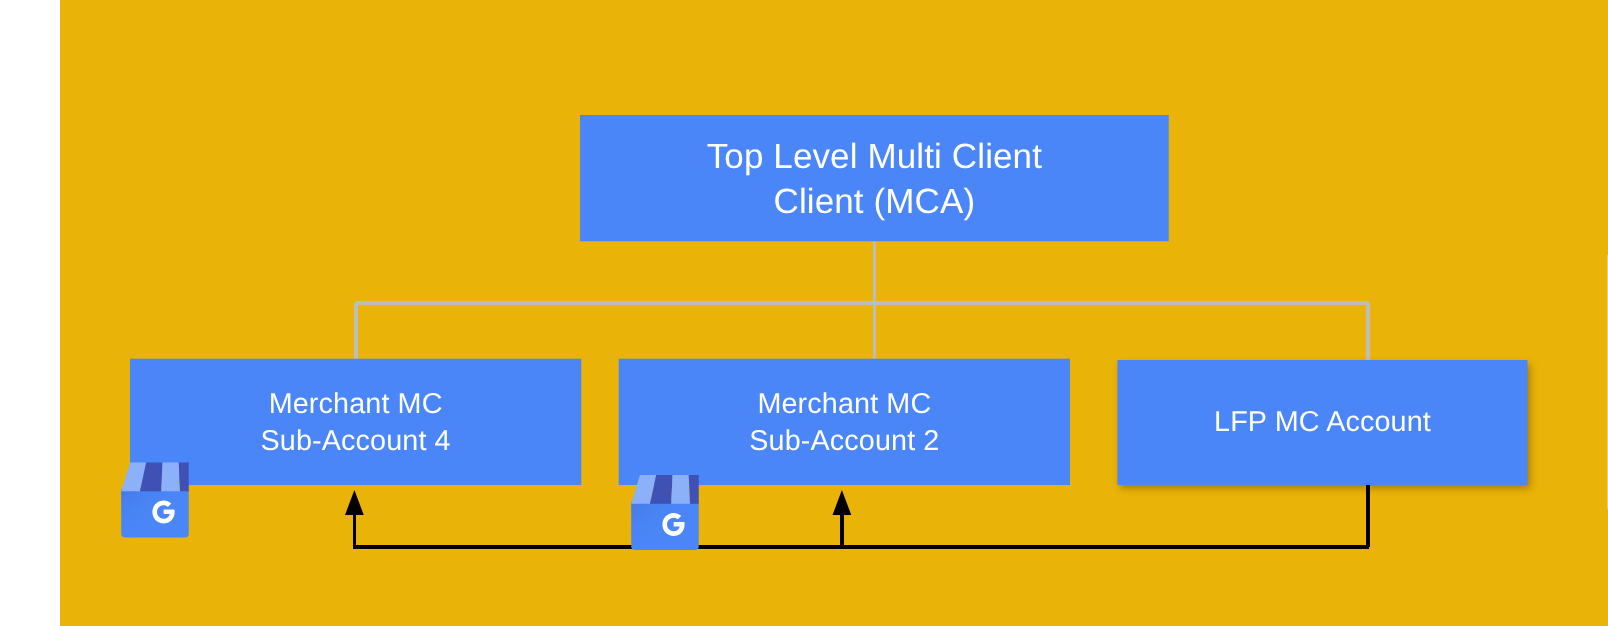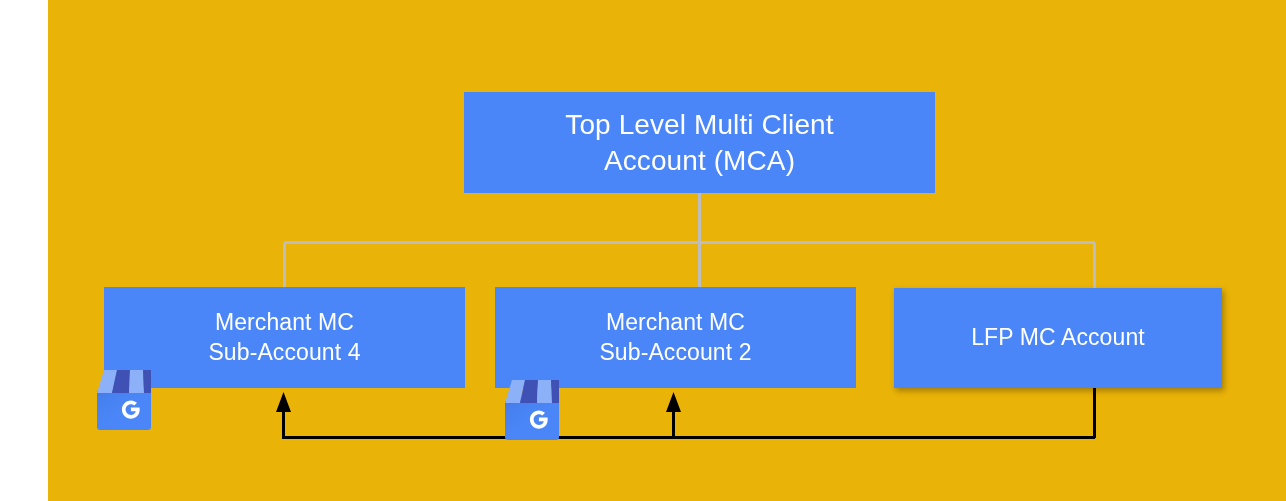--- a/index.html
+++ b/index.html
@@ -114,21 +114,21 @@
     </g>
     <g fill="#000000">
       <polygon points="235.5,392 228,412 243,412"></polygon>
       <polygon points="625.5,392 618,412 633,412"></polygon>
     </g>
   </svg>
 
   <div class="node" id="node-mca">
     <span class="lines">
       <span class="l1">Top Level Multi Client</span>
-      <span class="l2">Account (MCA)</span>
+      <span class="l2">Client (MCA)</span>
     </span>
   </div>
 
   <div class="node" id="node-sub1">
     <span class="lines">
       <span class="l1">Merchant MC</span>
       <span class="l2">Sub-Account 4</span>
     </span>
   </div>
 

